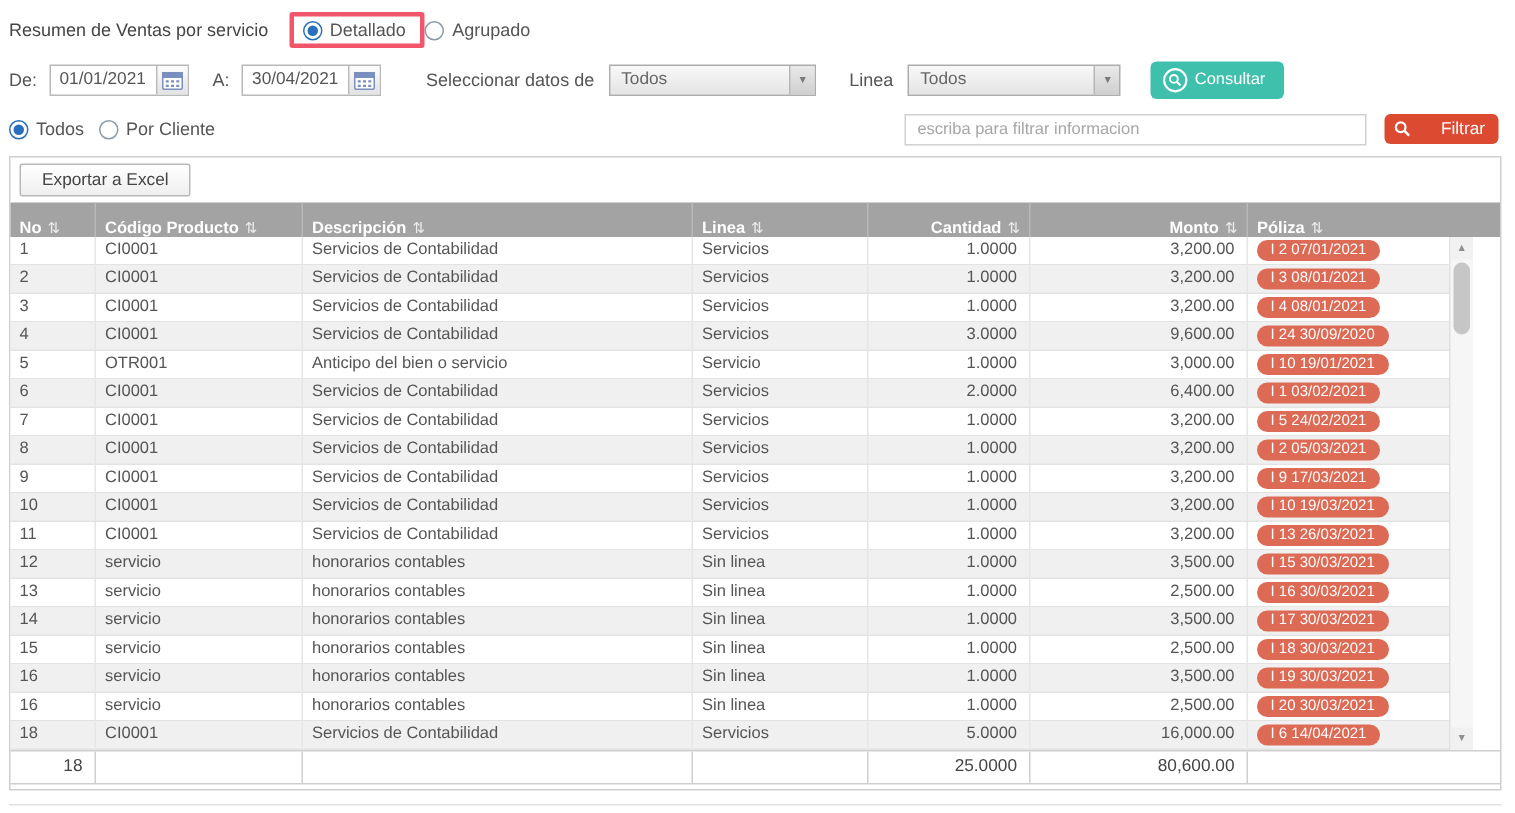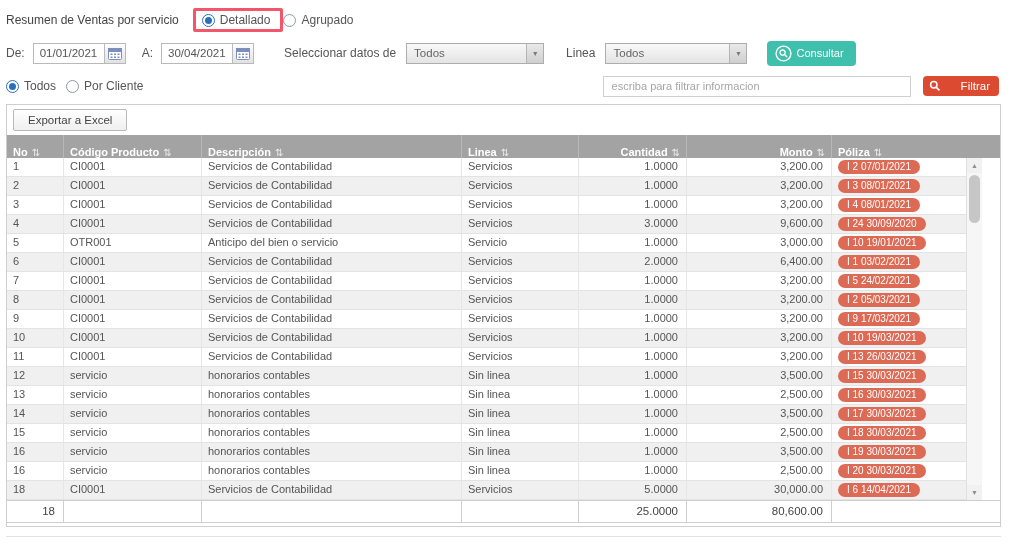--- a/index.html
+++ b/index.html
@@ -433,21 +433,21 @@
     <div class="td c-cant num">1.0000</div>
     <div class="td c-monto num">2,500.00</div>
     <div class="td c-poliza"><span class="badge">I 20 30/03/2021</span></div>
   </div>
           <div class="tr odd">
     <div class="td c-no">18</div>
     <div class="td c-codigo">CI0001</div>
     <div class="td c-desc">Servicios de Contabilidad</div>
     <div class="td c-linea">Servicios</div>
     <div class="td c-cant num">5.0000</div>
-    <div class="td c-monto num">30,000.00</div>
+    <div class="td c-monto num">16,000.00</div>
     <div class="td c-poliza"><span class="badge">I 6 14/04/2021</span></div>
   </div>
         </div>
       <div class="vscroll">
         <div class="vs-btn vs-up">▲</div>
         <div class="vs-thumb"></div>
         <div class="vs-btn vs-down">▼</div>
       </div>
     </div>
 

